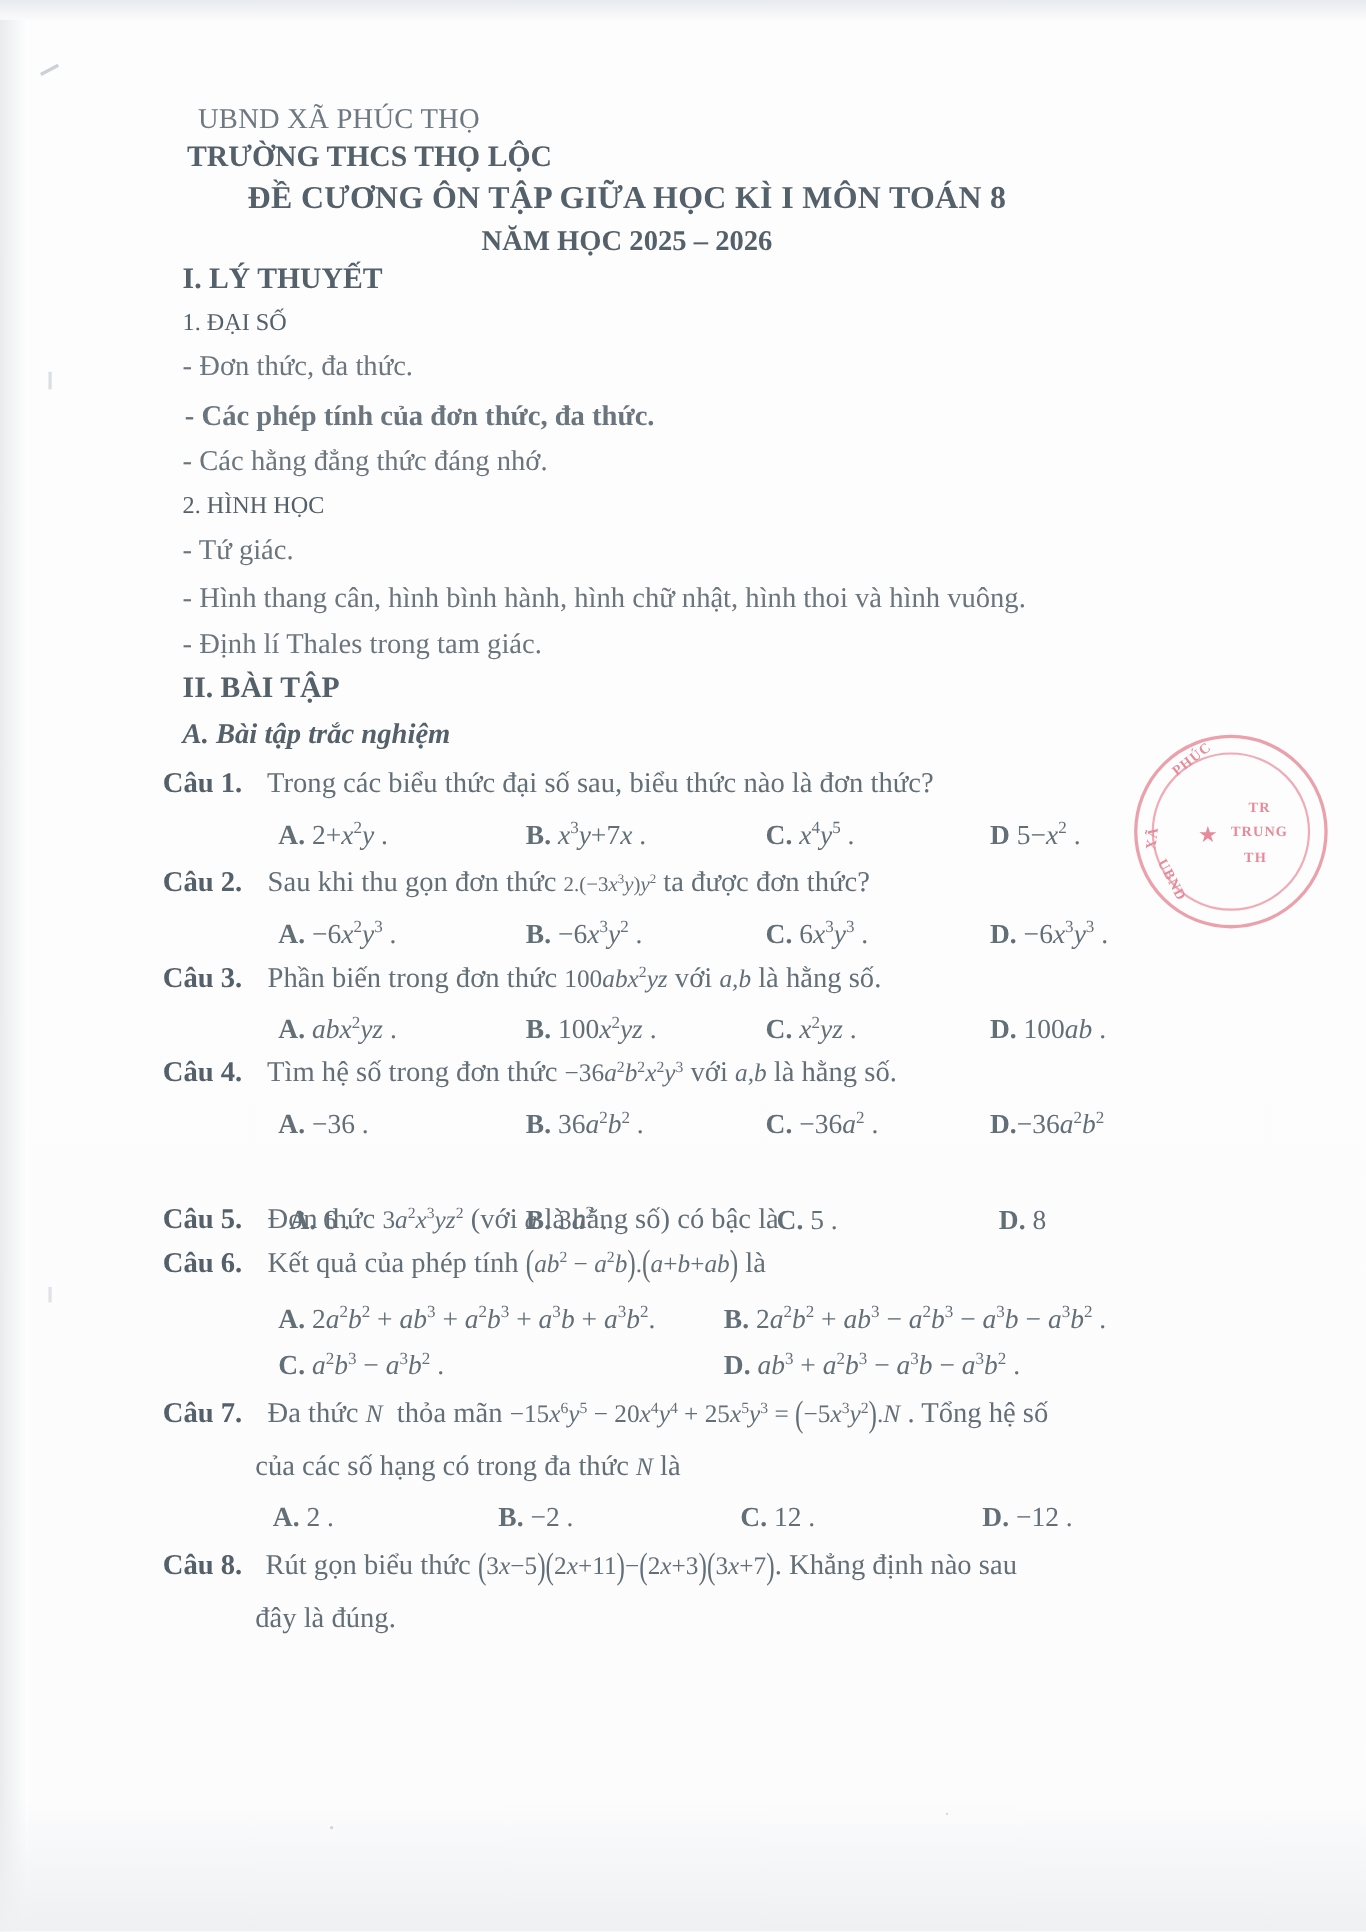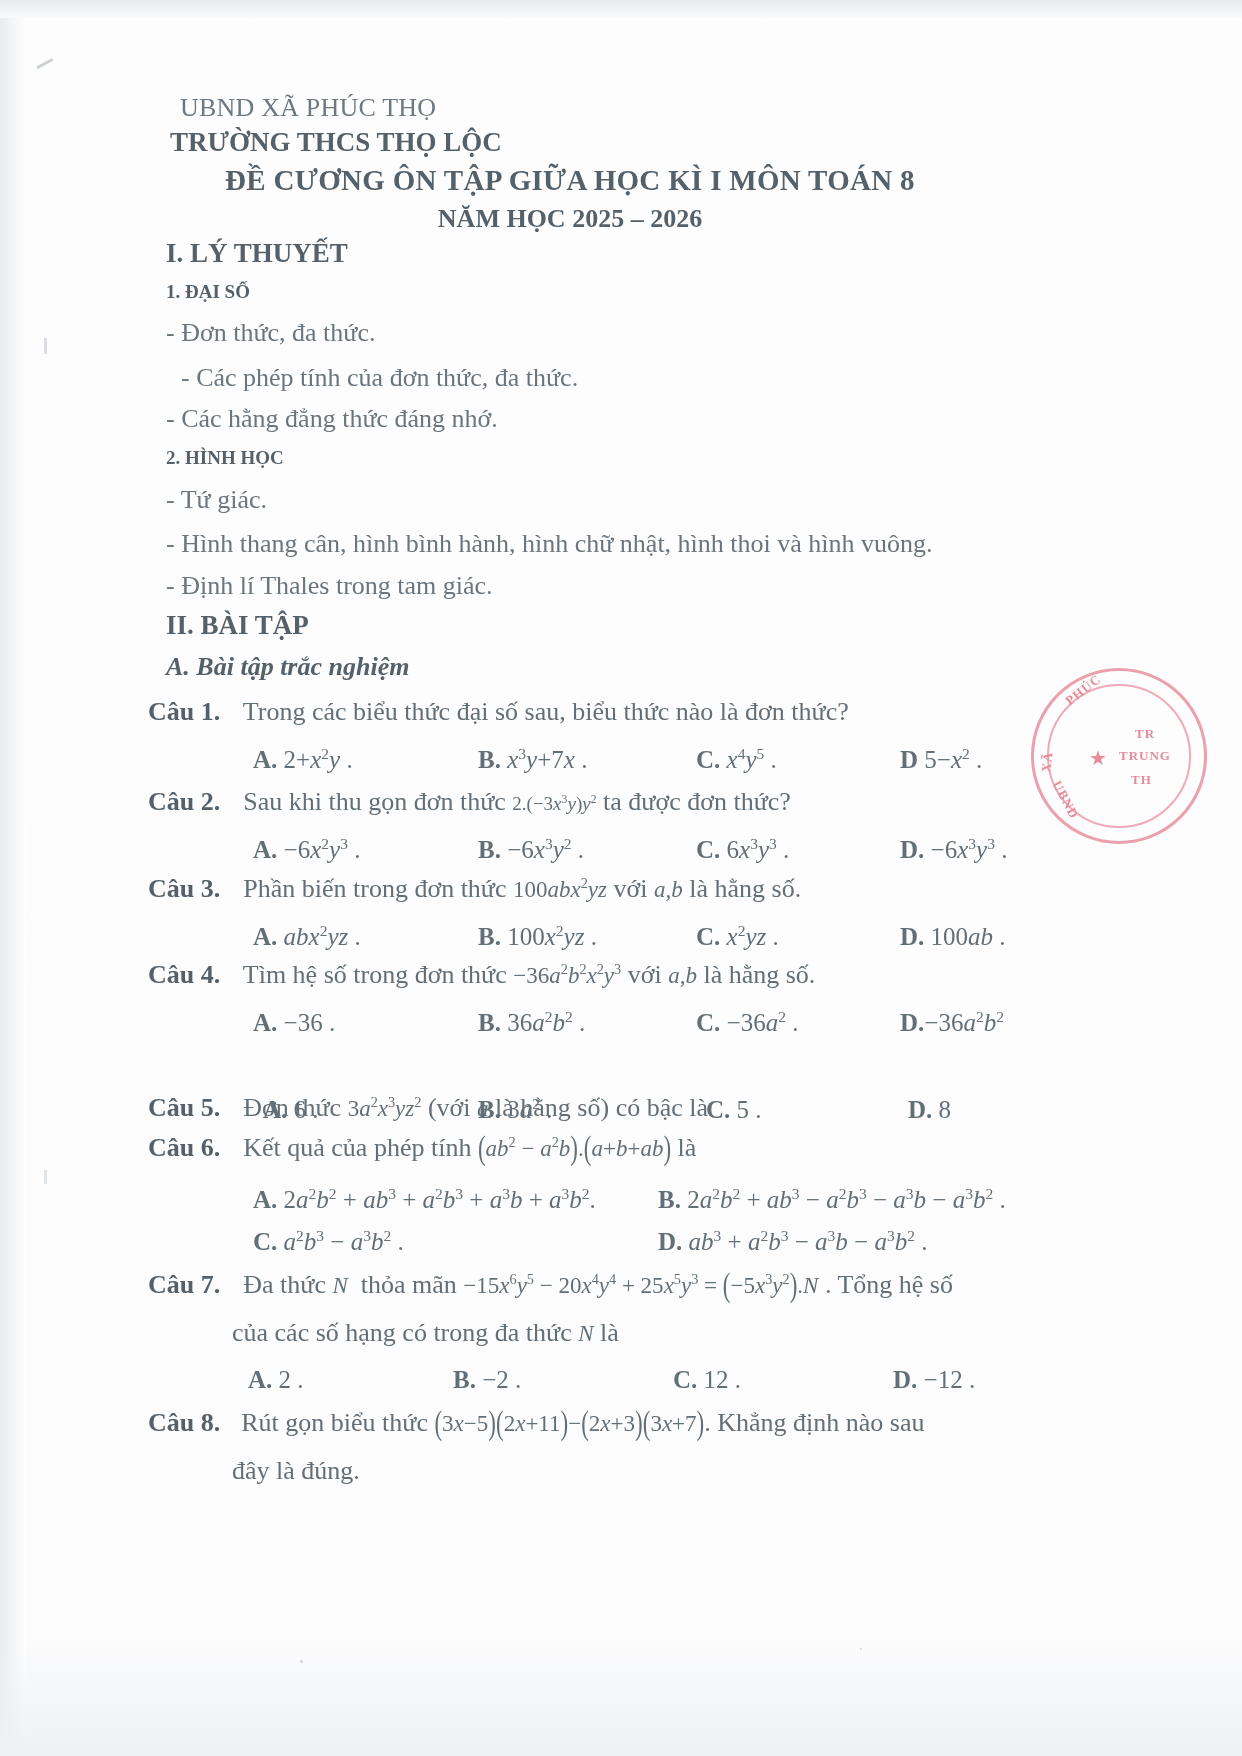--- a/index.html
+++ b/index.html
@@ -56,21 +56,21 @@
   .hdr-year{
     position:absolute; left:0; top:204px; width:1140px;
     text-align:center;
     font-size:26px; font-weight:bold; color:#55616a;
   }
 
   
   .blk{position:absolute; font-size:26px; line-height:1.0;}
 
   .sec{font-weight:bold; font-size:27px; color:#55616a;}
-  .subsec{font-weight:bold; font-size:19px; color:#55616a;}
+  .subsec{font-weight:normal; font-size:22px; color:#55616a;}
   .bullet{font-size:26px; color:#6a757d;}
 
   .q{font-size:26px; color:#636f77;}
   .qlab{font-weight:bold; color:#55616a;}
 
   .opts{position:absolute; font-size:25px; color:#636f77;}
   .opt{position:absolute;}
   .optlab{font-weight:bold;}
 
   sup{font-size:.62em; vertical-align:super; line-height:0;}
@@ -149,21 +149,21 @@
 
   <div class="hdr-line1">UBND XÃ PHÚC THỌ</div>
   <div class="hdr-line2">TRƯỜNG THCS THỌ LỘC</div>
   <div class="hdr-title">ĐỀ CƯƠNG ÔN TẬP GIỮA HỌC KÌ I MÔN TOÁN 8</div>
   <div class="hdr-year">NĂM HỌC 2025 – 2026</div>
 
   <div class="blk sec" style="left:166px;top:240px;">I.  LÝ THUYẾT</div>
   <div class="blk subsec" style="left:166px;top:282px;">1. ĐẠI SỐ</div>
 
   <div class="blk bullet" style="left:166px;top:320px;">- Đơn thức, đa thức.</div>
-  <div class="blk bullet" style="left:181px;top:365px;">- Các phép tính của đơn thức, đa thức.</div>
+  <div class="blk bullet" style="left:168px;top:365px;font-weight:bold;">- Các phép tính của đơn thức, đa thức.</div>
   <div class="blk bullet" style="left:166px;top:406px;">- Các hằng đẳng thức đáng nhớ.</div>
 
   <div class="blk subsec" style="left:166px;top:448px;">2. HÌNH HỌC</div>
   <div class="blk bullet" style="left:166px;top:487px;">- Tứ giác.</div>
   <div class="blk bullet" style="left:166px;top:531px;">- Hình thang cân, hình bình hành, hình chữ nhật, hình thoi và hình vuông.</div>
   <div class="blk bullet" style="left:166px;top:573px;">- Định lí Thales trong tam giác.</div>
 
   <div class="blk sec" style="left:166px;top:612px;">II. BÀI TẬP</div>
   <div class="blk sec" style="left:166px;top:654px;font-size:26px;font-style:italic;">A. Bài tập trắc nghiệm</div>
 

